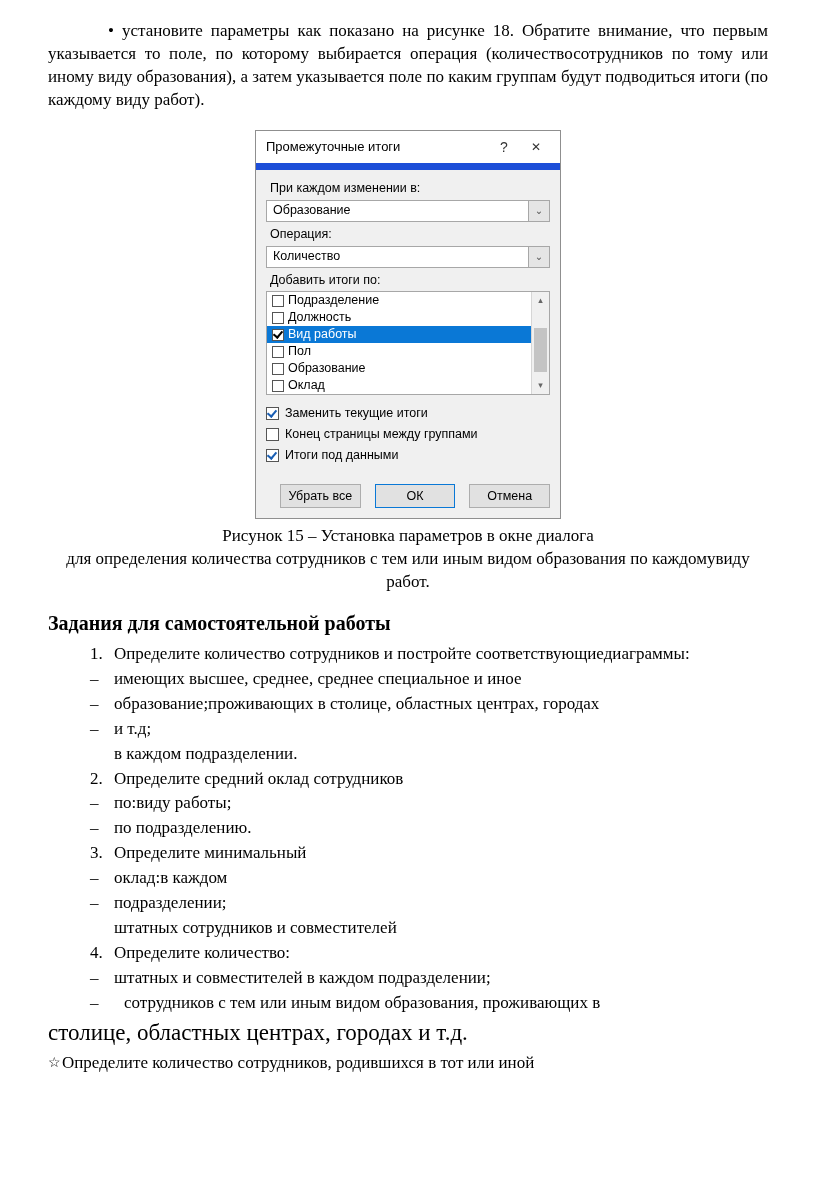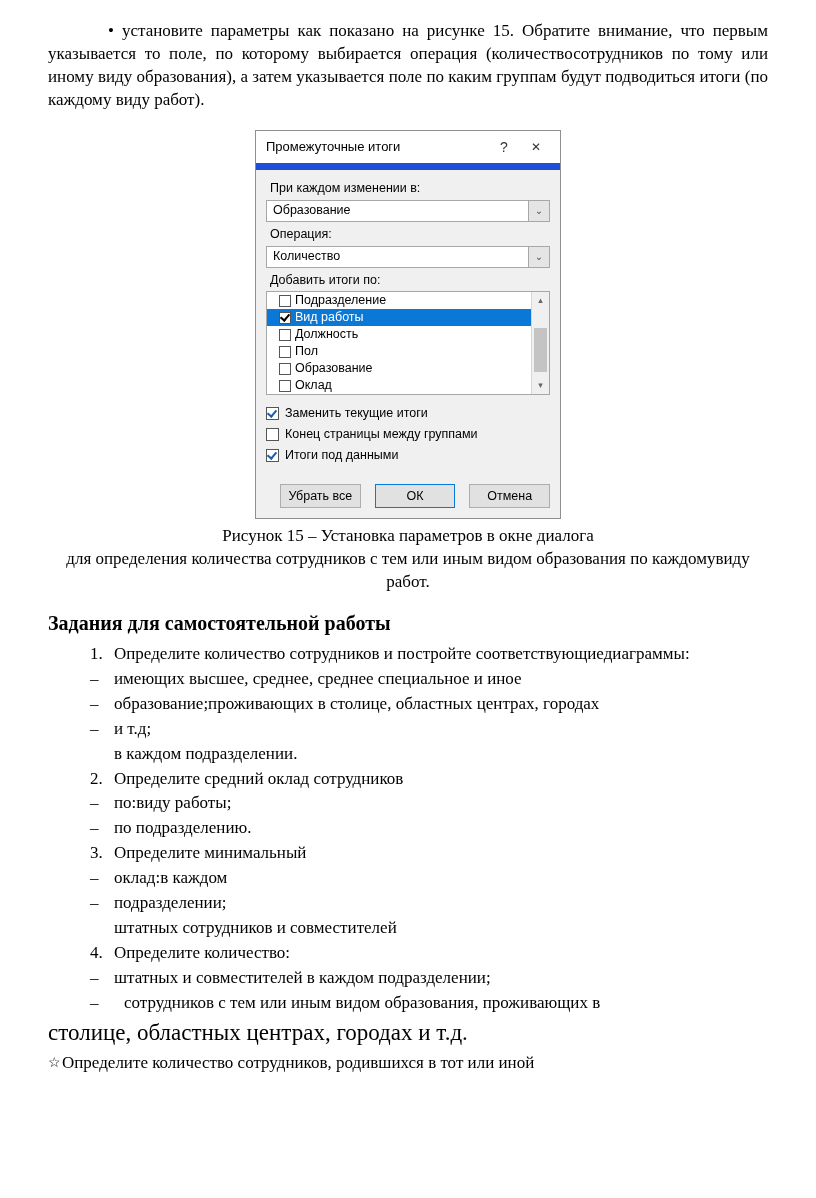--- a/index.html
+++ b/index.html
@@ -92,21 +92,21 @@
     position: relative;
     padding-right: 18px;
     box-sizing: border-box;
     height: 104px;
   }
   .listbox .items { }
   .li-row {
     display: flex;
     align-items: center;
     height: 17px;
-    padding-left: 12px;
+    padding-left: 5px;
     font-size: 12.5px;
   }
   .li-row .cb {
     width: 12px; height: 12px;
     border: 1px solid #555;
     background: #fff;
     margin-right: 4px;
     box-sizing: border-box;
     position: relative;
     flex-shrink: 0;
@@ -220,21 +220,21 @@
     font-size: 14px;
     vertical-align: 1px;
   }
   .u { text-decoration: underline; }
   .just-block { text-align: justify; }
 </style>
 </head>
 <body>
 
 <p class="intro just-block">
-  <span class="bullet">установите параметры как показано на рисунке 15. Обратите внимание, что первым указывается то поле, по которому выбирается операция (количествосотрудников по тому или иному виду образования), а затем указывается поле по каким группам будут подводиться итоги (по каждому виду работ).</span>
+  <span class="bullet">установите параметры как показано на рисунке 18. Обратите внимание, что первым указывается то поле, по которому выбирается операция (количествосотрудников по тому или иному виду образования), а затем указывается поле по каким группам будут подводиться итоги (по каждому виду работ).</span>
 </p>
 
 <div class="dialog-wrap">
   <div class="dialog">
     <div class="dlg-title">
       <span class="t">Промежуточные итоги</span>
       <span class="qbtn">?</span>
       <span class="xbtn">✕</span>
     </div>
     <div class="dlg-body">
@@ -251,27 +251,27 @@
         <span class="arrow">⌄</span>
       </div>
 
       <div class="dlg-label">Добавить итоги по:</div>
       <div class="listbox">
         <div class="items">
           <div class="li-row">
             <span class="cb"></span>
             <span>Подразделение</span>
           </div>
+          <div class="li-row">
+            <span class="cb"></span>
+            <span>Должность</span>
+          </div>
           <div class="li-row sel">
             <span class="cb checked"></span>
             <span>Вид работы</span>
-          </div>
-          <div class="li-row">
-            <span class="cb"></span>
-            <span>Должность</span>
           </div>
           <div class="li-row">
             <span class="cb"></span>
             <span>Пол</span>
           </div>
           <div class="li-row">
             <span class="cb"></span>
             <span>Образование</span>
           </div>
           <div class="li-row">

